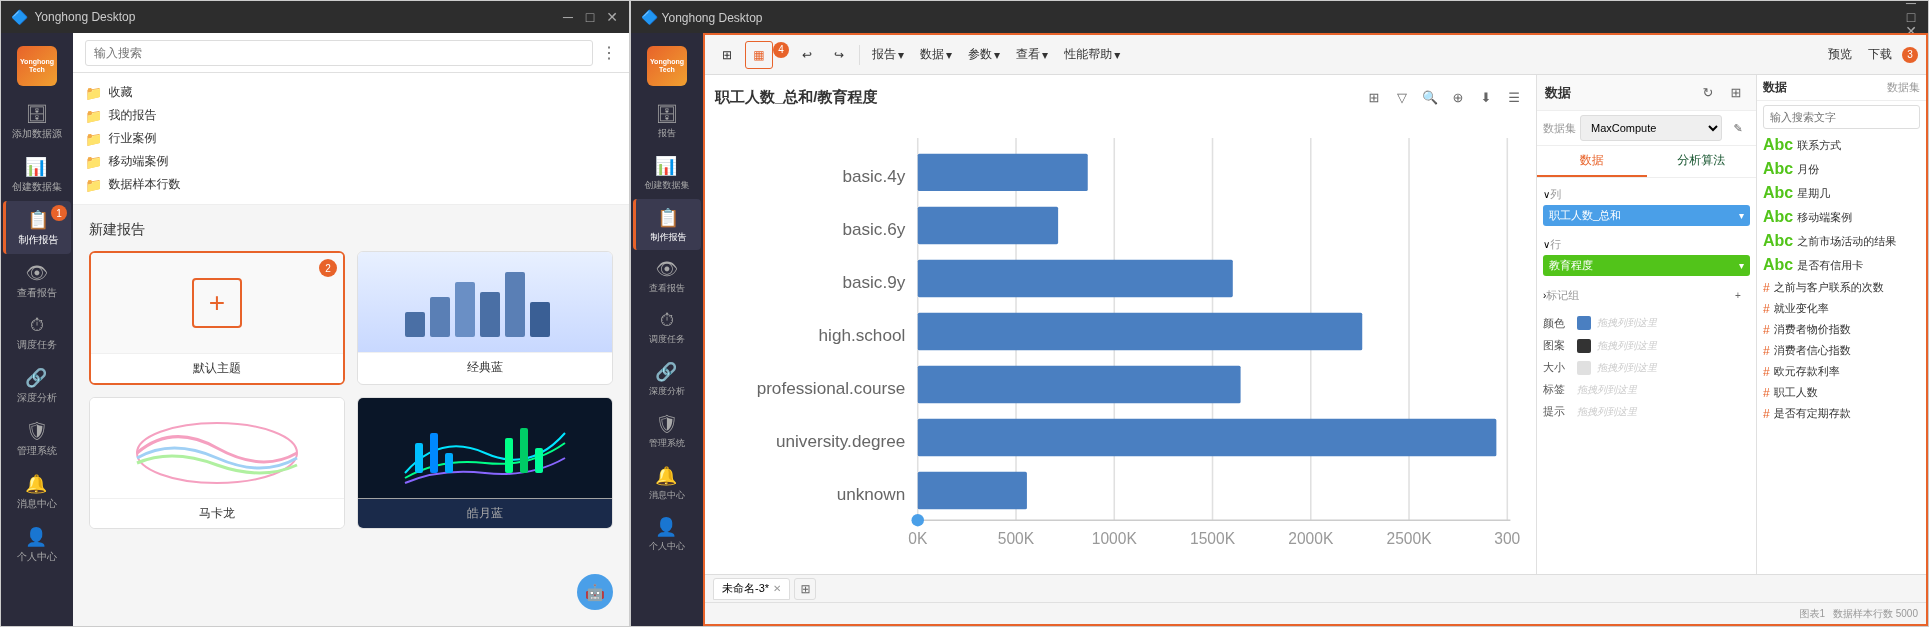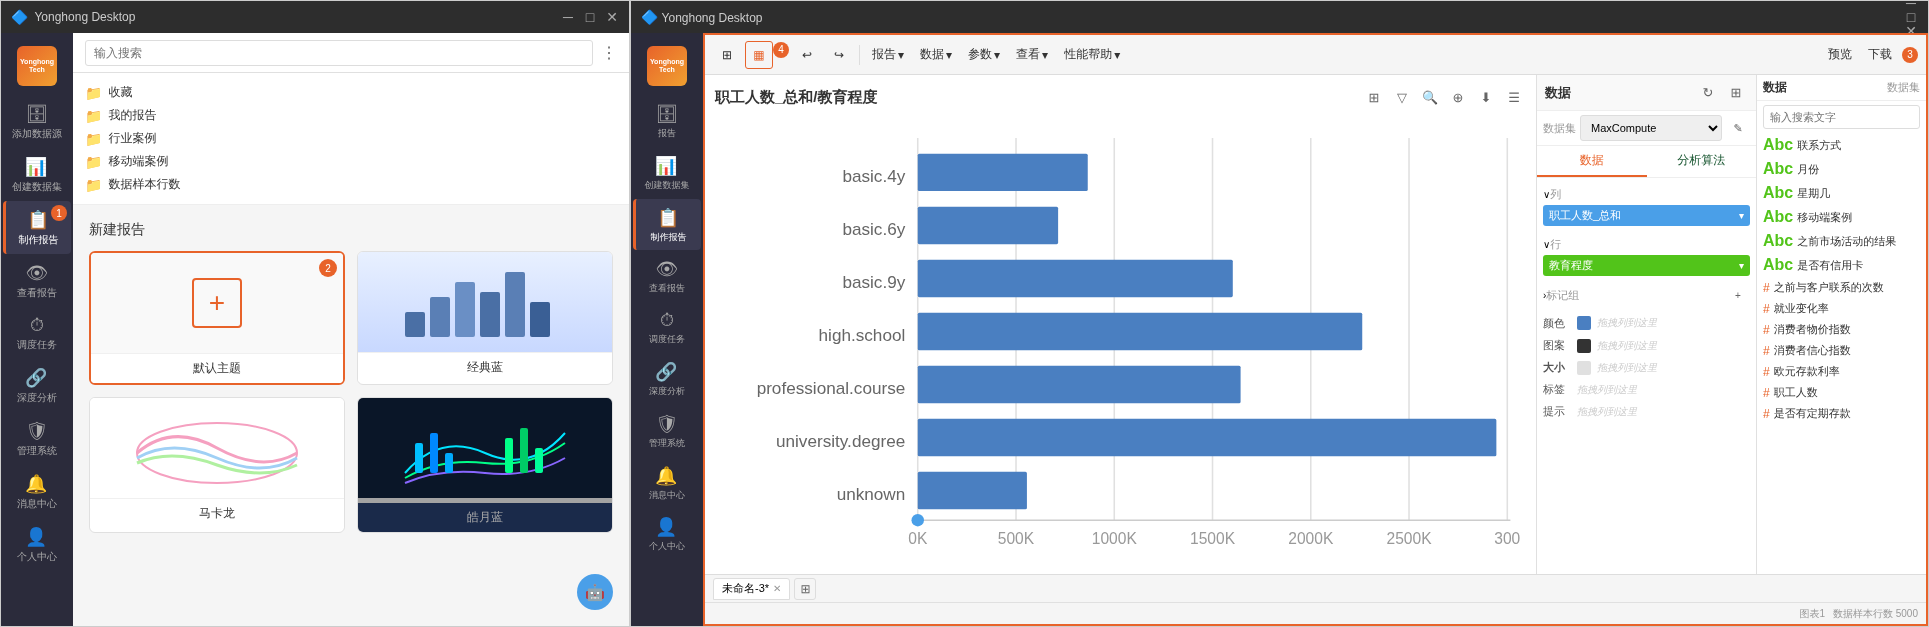--- a/index.html
+++ b/index.html
@@ -254,21 +254,21 @@
                 <path d="M10,75 Q45,55 90,60 Q135,65 170,40" stroke="#00ff88" stroke-width="2" fill="none"></path>
                 <path d="M10,80 Q45,65 90,70 Q135,75 170,55" stroke="#8866ff" stroke-width="2" fill="none"></path>
                 <rect x="20" y="40" width="8" height="30" fill="#00bfff" rx="2"></rect>
                 <rect x="35" y="30" width="8" height="40" fill="#0088ff" rx="2"></rect>
                 <rect x="50" y="50" width="8" height="20" fill="#00aaff" rx="2"></rect>
                 <rect x="110" y="35" width="8" height="35" fill="#00ff88" rx="2"></rect>
                 <rect x="125" y="25" width="8" height="45" fill="#00cc66" rx="2"></rect>
                 <rect x="140" y="45" width="8" height="25" fill="#00ff99" rx="2"></rect>
               </svg>
             </div>
-            <div class="card-label" style="background:#1a2a4a; color:#aaa; border-top: 5px solid #a3a3a3;">皓月蓝</div>
+            <div class="card-label" style="background:#1a2a4a; color:#aaa; border-top: 1px solid #a3a3a3;">皓月蓝</div>
           </div>
         </div>
 
         <div class="bot-icon">🤖</div>
       </div>
     </div>
   </div>
 </div>
 
 <div class="right-window">
@@ -498,21 +498,21 @@
               <span style="font-size:10px; color:#ccc; font-style:italic;">拖拽列到这里</span>
             </div>
 
             <div style="display:flex; align-items:center; gap:6px; padding:2px 0; margin-bottom:3px;">
               <span style="font-size:11px; color:#555; min-width:28px;">图案</span>
               <div style="width:14px; height:14px; background:#333; border-radius:2px;"></div>
               <span style="font-size:10px; color:#ccc; font-style:italic;">拖拽列到这里</span>
             </div>
 
             <div style="display:flex; align-items:center; gap:6px; padding:2px 0; margin-bottom:3px;">
-              <span style="font-size:11px; color:#555; min-width:28px;font-weight:bold;">大小</span>
+              <span style="font-size:11px; color:#555; min-width:28px;">大小</span>
               <div style="width:14px; height:14px; background:#e0e0e0; border-radius:2px;"></div>
               <span style="font-size:10px; color:#ccc; font-style:italic;">拖拽列到这里</span>
             </div>
 
             <div style="display:flex; align-items:center; gap:6px; padding:2px 0; margin-bottom:3px;">
               <span style="font-size:11px; color:#555; min-width:28px;">标签</span>
               <span style="font-size:10px; color:#ccc; font-style:italic;">拖拽列到这里</span>
             </div>
 
             <div style="display:flex; align-items:center; gap:6px; padding:2px 0; margin-bottom:3px;">

